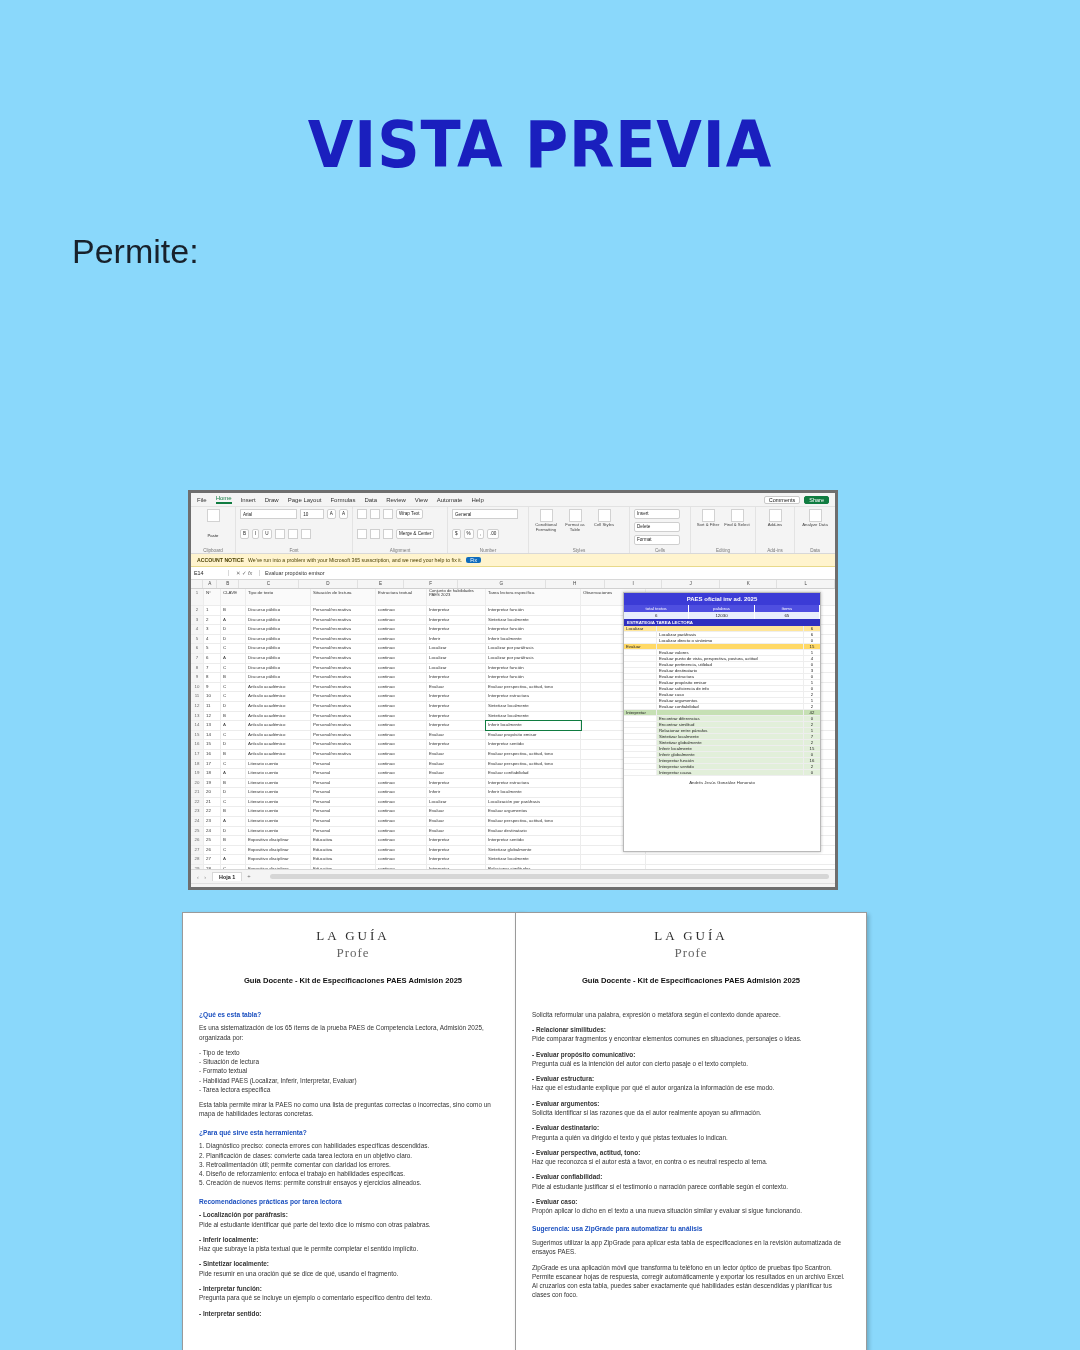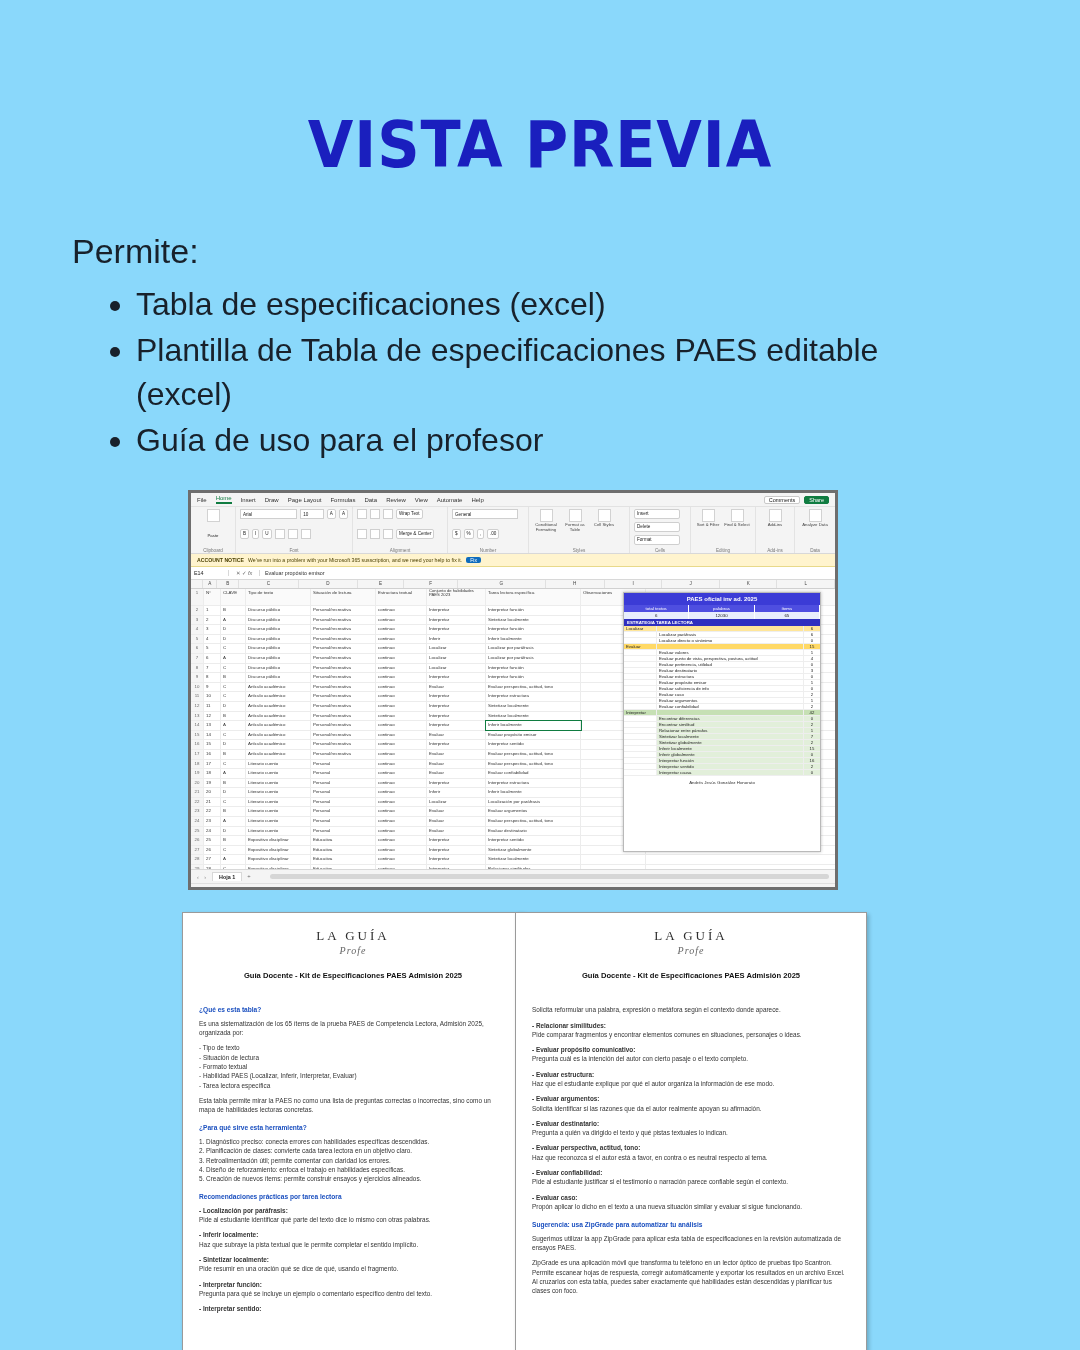--- a/index.html
+++ b/index.html
@@ -88,38 +88,33 @@
   .xl-status .right{margin-left:auto;display:flex;gap:5px;align-items:center;}
 
   
   .doc{
     position:absolute;background:#fff;border:1px solid #9a9a9a;box-shadow:2px 2px 4px rgba(0,0,0,.22);
     font-size:6.4px;color:#333;line-height:1.45;overflow:hidden;
   }
   .doc.left{left:182px;top:912px;width:308px;height:418px;padding:14px 16px;}
   .doc.right{left:515px;top:912px;width:318px;height:418px;padding:14px 16px;}
   .brand{text-align:center;font-family:"Liberation Serif",serif;font-size:13px;letter-spacing:3px;color:#2f2f2f;}
-  .brand .sm{display:block;font-size:10px;letter-spacing:1px;color:#666;margin-top:-2px;font-style:italic;}
+  .brand .sm{display:block;font-size:13px;letter-spacing:1px;color:#666;margin-top:-2px;}
   .doc h3{font-size:7.6px;text-align:center;margin:12px 0 24px;color:#111;}
   .doc .q{color:#1a4fbf;font-weight:bold;font-size:6.6px;margin:9px 0 4px;}
   .doc p{margin:0 0 6px;}
   .doc .b{font-weight:bold;}
 </style>
 </head>
 <body>
 
 <div class="page">
 
   <div class="title">VISTA PREVIA</div>
   <div class="incluye">Permite:</div>
-  <ul class="bullets">
-    <li>Tabla de especificaciones (excel)</li>
-    <li>Plantilla de Tabla de especificaciones PAES editable (excel)</li>
-    <li>Guía de uso para el profesor</li>
-  </ul>
 
   <div class="xl">
 
     <div class="xl-menubar">
       <span class="m">File</span>
       <span class="m active">Home</span>
       <span class="m">Insert</span>
       <span class="m">Draw</span>
       <span class="m">Page Layout</span>
       <span class="m">Formulas</span>

